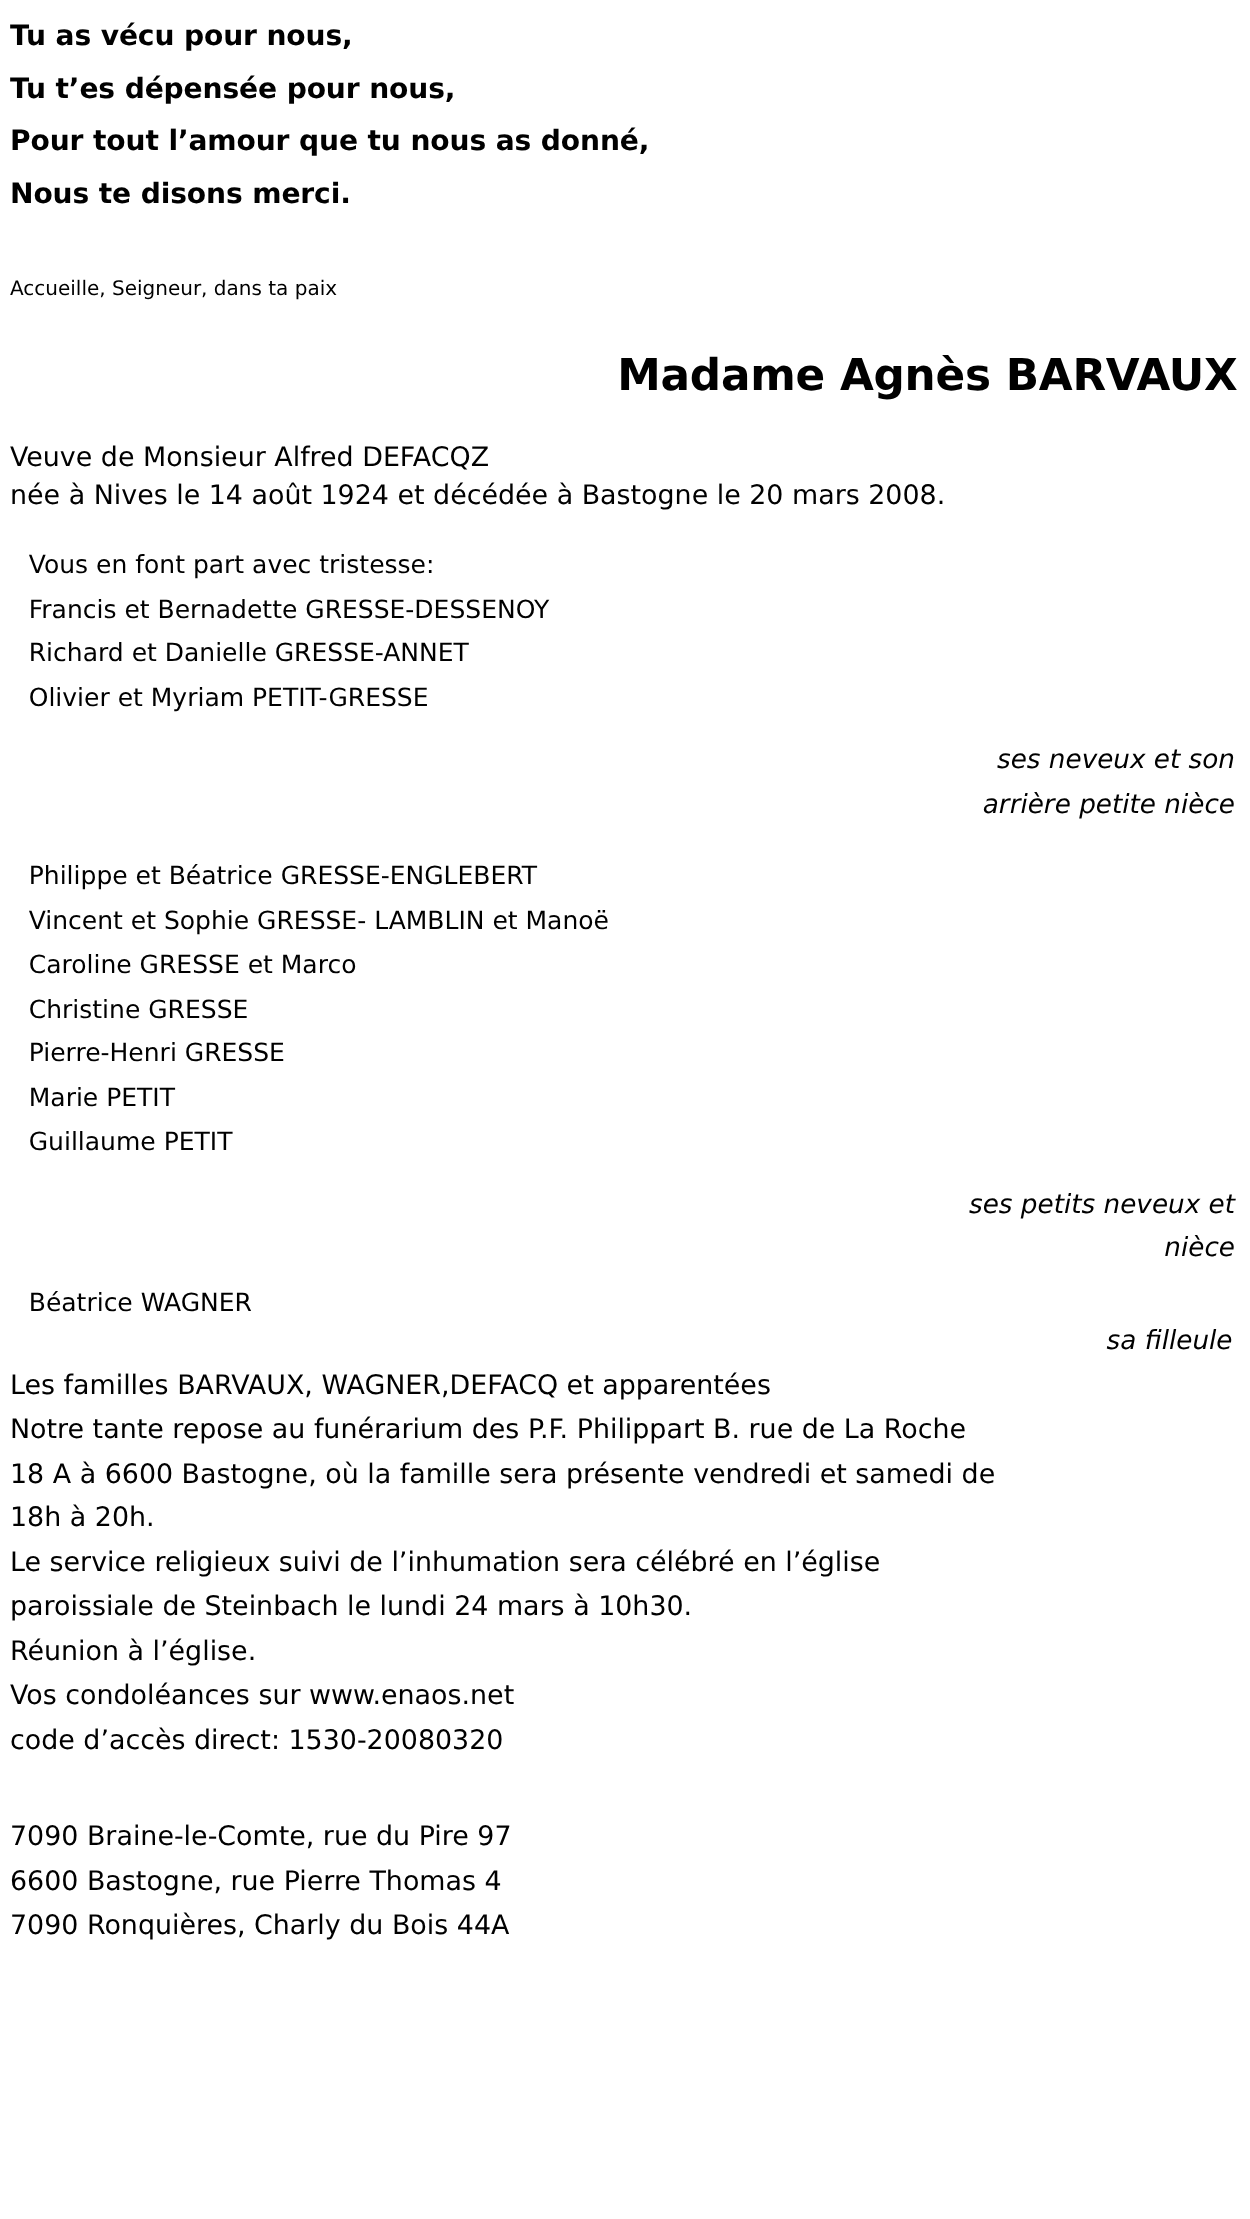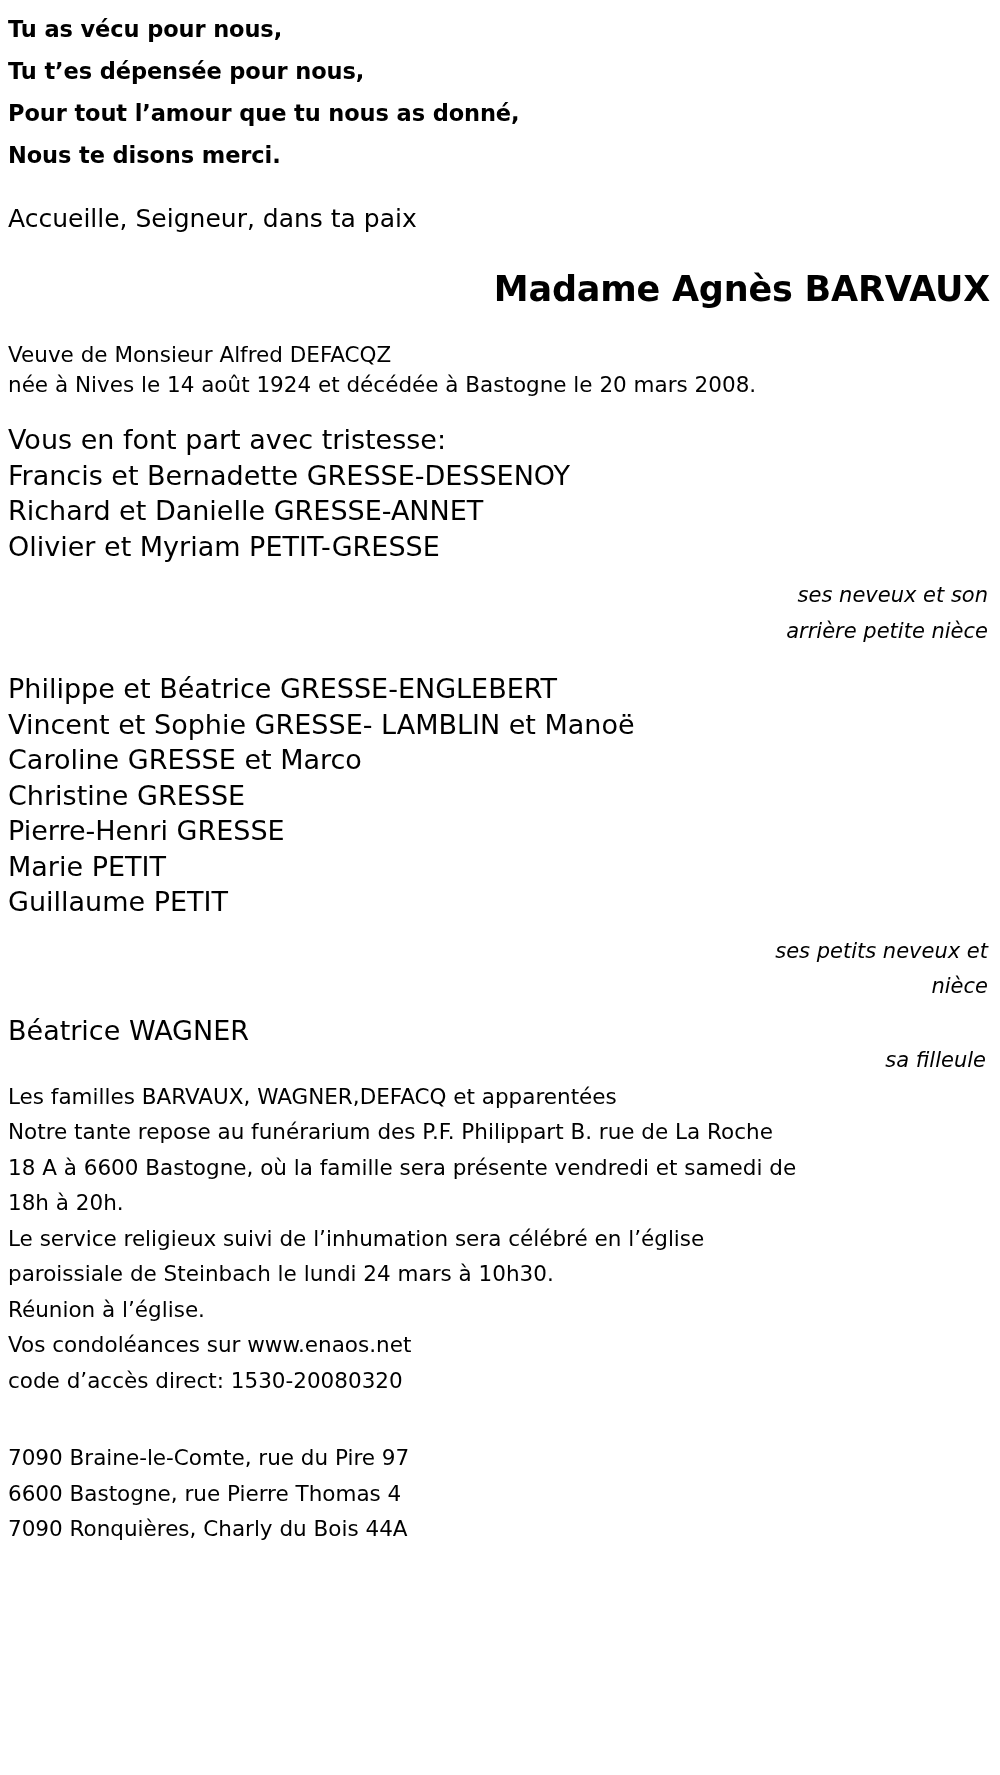--- a/index.html
+++ b/index.html
@@ -31,24 +31,24 @@
   .verse-line {
     font-size: 22.5px;
     font-weight: 700;
     line-height: 42px;
     letter-spacing: -0.1px;
     white-space: pre;
   }
 
   
   .lead {
-    font-size: 25px;
+    font-size: 16px;
     font-weight: 400;
     line-height: 30px;
-    margin-top: 28px;
+    margin-top: 40px;
     white-space: pre;
   }
 
   
   .deceased-name {
     font-size: 35px;
     font-weight: 700;
     line-height: 46px;
     letter-spacing: -0.2px;
     margin-top: 32px;
@@ -69,24 +69,25 @@
     font-weight: 400;
     line-height: 30px;
     white-space: pre;
   }
 
   
   .survivors {
     margin-top: 22px;
   }
   .s-line {
-    font-size: 27px;
-    font-weight: 400;
-    line-height: 35.5px;
-    white-space: pre;
+    font-size: 20px;
+    font-weight: 400;
+    line-height: 35.5px;
+    white-space: pre;
+    margin-left: 15px;
   }
 
   
   .relation {
     text-align: right;
     font-style: italic;
     font-size: 21px;
     line-height: 35.5px;
     padding-right: 2px;
   }

